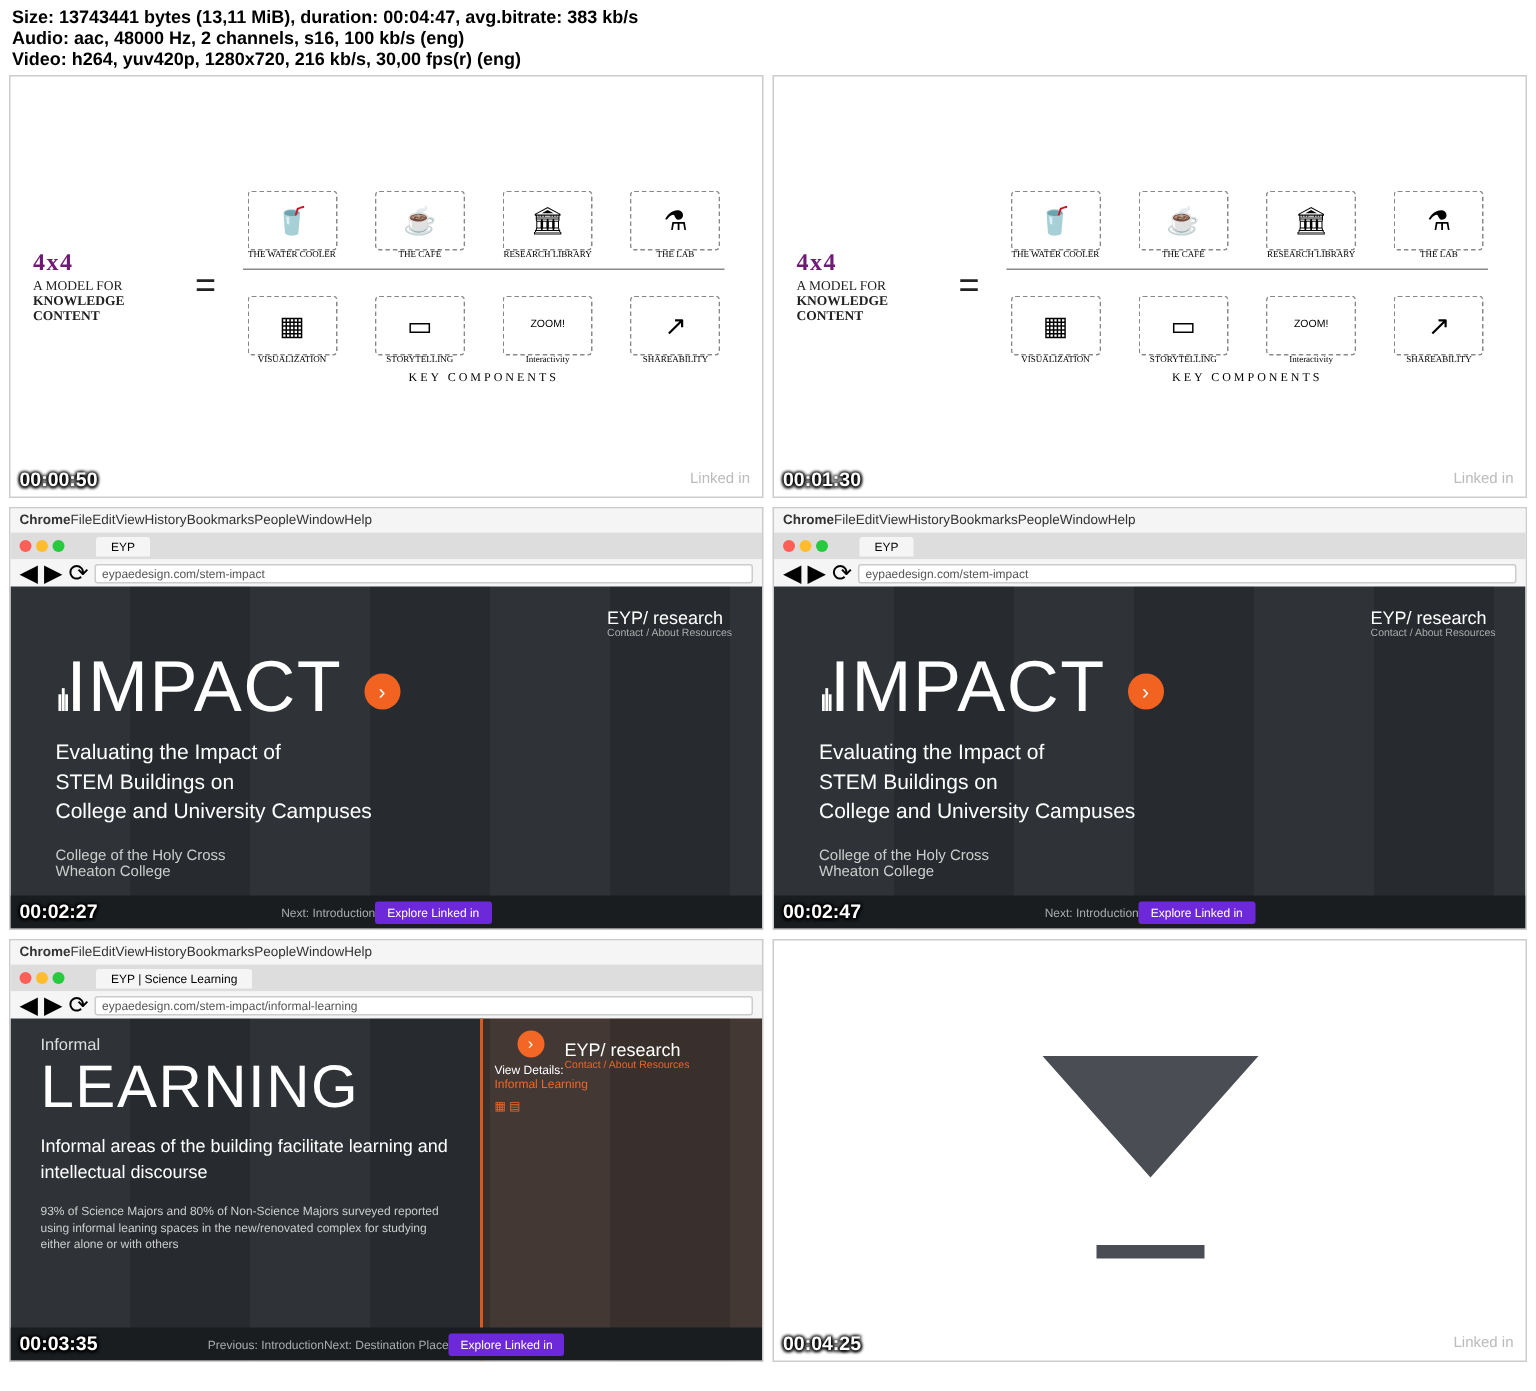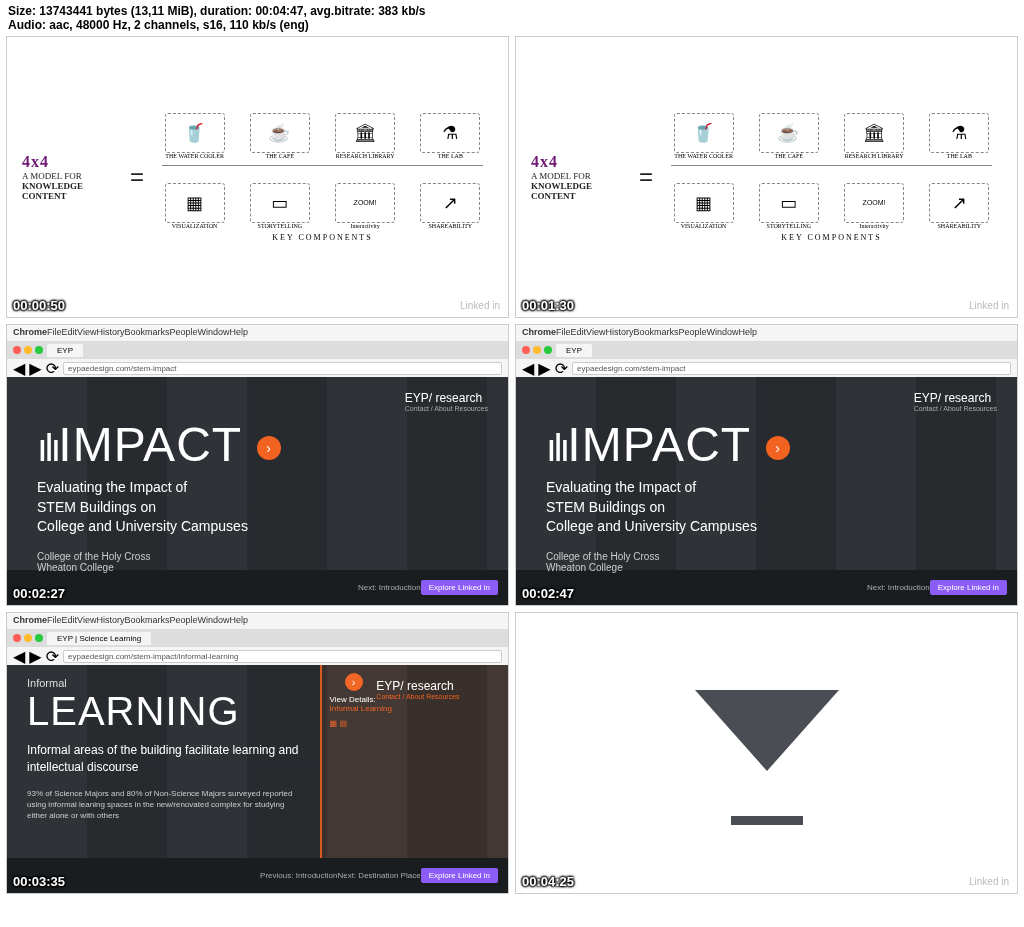--- a/index.html
+++ b/index.html
@@ -18,58 +18,59 @@
   .sketch-eq { font-size: 24px; color: #222; margin: 0 8px; }
   .sketch-right { flex: 1; }
   .icon-row { display: flex; justify-content: space-around; margin-bottom: 4px; }
   .icon-box { width: 60px; height: 40px; border: 1px dashed #888; border-radius: 3px; display: flex; align-items: center; justify-content: center; font-size: 18px; }
   .icon-label { font-size: 6px; text-align: center; font-family: 'Comic Sans MS', cursive; }
   .brace { height: 12px; border-top: 1px solid #888; margin: 6px 10px; position: relative; }
   .key-comp { text-align: center; font-size: 8px; font-family: 'Comic Sans MS', cursive; letter-spacing: 2px; margin-top: 4px; }
 
   
   .menubar { background: #f5f5f5; height: 16px; font-size: 9px; color: #333; padding: 2px 6px; display: flex; gap: 0; }
-  .tabbar { background: #ddd; height: 18px; display: flex; align-items: center; padding: 0 6px; gap: 4px; }
+  .tabbar { background: #ddd; height: 18px; display: flex; align-items: center; padding: 0 6px; gap: 21px; }
   .traffic { display: flex; gap: 3px; }
   .dot { width: 8px; height: 8px; border-radius: 50%; }
   .red { background: #ff5f56; } .yellow { background: #ffbd2e; } .green { background: #27c93f; }
   .tab { background: #f5f5f5; font-size: 8px; padding: 2px 10px; border-radius: 2px 2px 0 0; }
   .urlbar { background: #f5f5f5; height: 18px; display: flex; align-items: center; padding: 0 6px; gap: 4px; }
   .url-input { flex: 1; background: #fff; border: 1px solid #ccc; border-radius: 2px; font-size: 8px; padding: 1px 4px; color: #555; }
 
   .page-dark { background: #2b2f33; color: #fff; height: calc(100% - 52px); position: relative; padding: 20px 30px; }
   .page-dark::before { content: ''; position: absolute; inset: 0; background: repeating-linear-gradient(90deg, rgba(255,255,255,0.02) 0 80px, rgba(0,0,0,0.1) 80px 160px); }
   .eyp { position: absolute; top: 14px; right: 20px; font-size: 12px; font-weight: 300; z-index: 2; }
   .eyp-sub { font-size: 7px; color: #aaa; }
   .impact-title { font-size: 48px; font-weight: 300; letter-spacing: 1px; margin-top: 20px; position: relative; z-index: 2; }
-  .impact-title .bars { font-size: 39px; letter-spacing: -3px; }
+  .impact-title .bars { font-size: 21px; letter-spacing: -3px; }
   .orange-circle { display: inline-block; width: 24px; height: 24px; background: #f26322; border-radius: 50%; vertical-align: middle; margin-left: 15px; color:#fff; line-height:24px; text-align:center; font-size:14px; }
   .impact-sub { font-size: 14px; font-weight: 300; line-height: 1.4; margin-top: 6px; position: relative; z-index: 2; }
   .impact-college { font-size: 10px; margin-top: 14px; position: relative; z-index: 2; color: #ccc; }
-  .bottom-bar { position: absolute; bottom: 0; left: 0; right: 0; height: 35px; background: #1a1d20; display: flex; align-items: center; justify-content: flex-end; padding: 0 10px; font-size: 8px; color: #aaa; }
-  .explore-btn { background: #8b5cf6; color: #fff; padding: 3px 8px; border-radius: 2px; font-size: 8px; }
+  .bottom-bar { position: absolute; bottom: 0; left: 0; right: 0; height: 22px; background: #1a1d20; display: flex; align-items: center; justify-content: center; padding: 0 10px; font-size: 8px; color: #aaa; }
+  .explore-btn { background: #6d28d9; color: #fff; padding: 3px 8px; border-radius: 2px; font-size: 8px; }
 
   .learning-page { display: flex; }
   .learning-left { flex: 1.6; padding: 12px 20px; position: relative; z-index: 2; }
   .learning-right { flex: 1; background: rgba(242,99,34,0.1); border-left: 2px solid #f26322; padding: 8px; font-size: 8px; }
   .informal { font-size: 11px; color: #ddd; }
   .learning-title { font-size: 40px; font-weight: 300; letter-spacing: 1px; }
   .learning-sub { font-size: 12px; font-weight: 300; margin-top: 8px; line-height: 1.4; }
   .learning-detail { font-size: 8px; margin-top: 12px; color: #ccc; line-height: 1.4; }
 
   
   .martini-frame { display: flex; align-items: center; justify-content: center; height: 100%; }
   .martini { width: 180px; height: 180px; }
 </style>
 </head>
 <body>
 
 <div class="header">
   <span class="line">Size: 13743441 bytes (13,11 MiB), duration: 00:04:47, avg.bitrate: 383 kb/s</span>
-  <span class="line">Audio: aac, 48000 Hz, 2 channels, s16, 110 kb/s (eng)</span>
+  <span class="line">Audio: aac, 48000 Hz, 2 channels, s16, 100 kb/s (eng)</span>
+  <span class="line">Video: h264, yuv420p, 1280x720, 216 kb/s, 30,00 fps(r) (eng)</span>
 </div>
 
 <div class="grid">
 
   <div class="frame">
     <div class="sketch">
       <div class="sketch-left">
         <div class="fxf">4x4</div>
         <div>A MODEL FOR</div>
         <div style="font-weight:bold">KNOWLEDGE</div>

